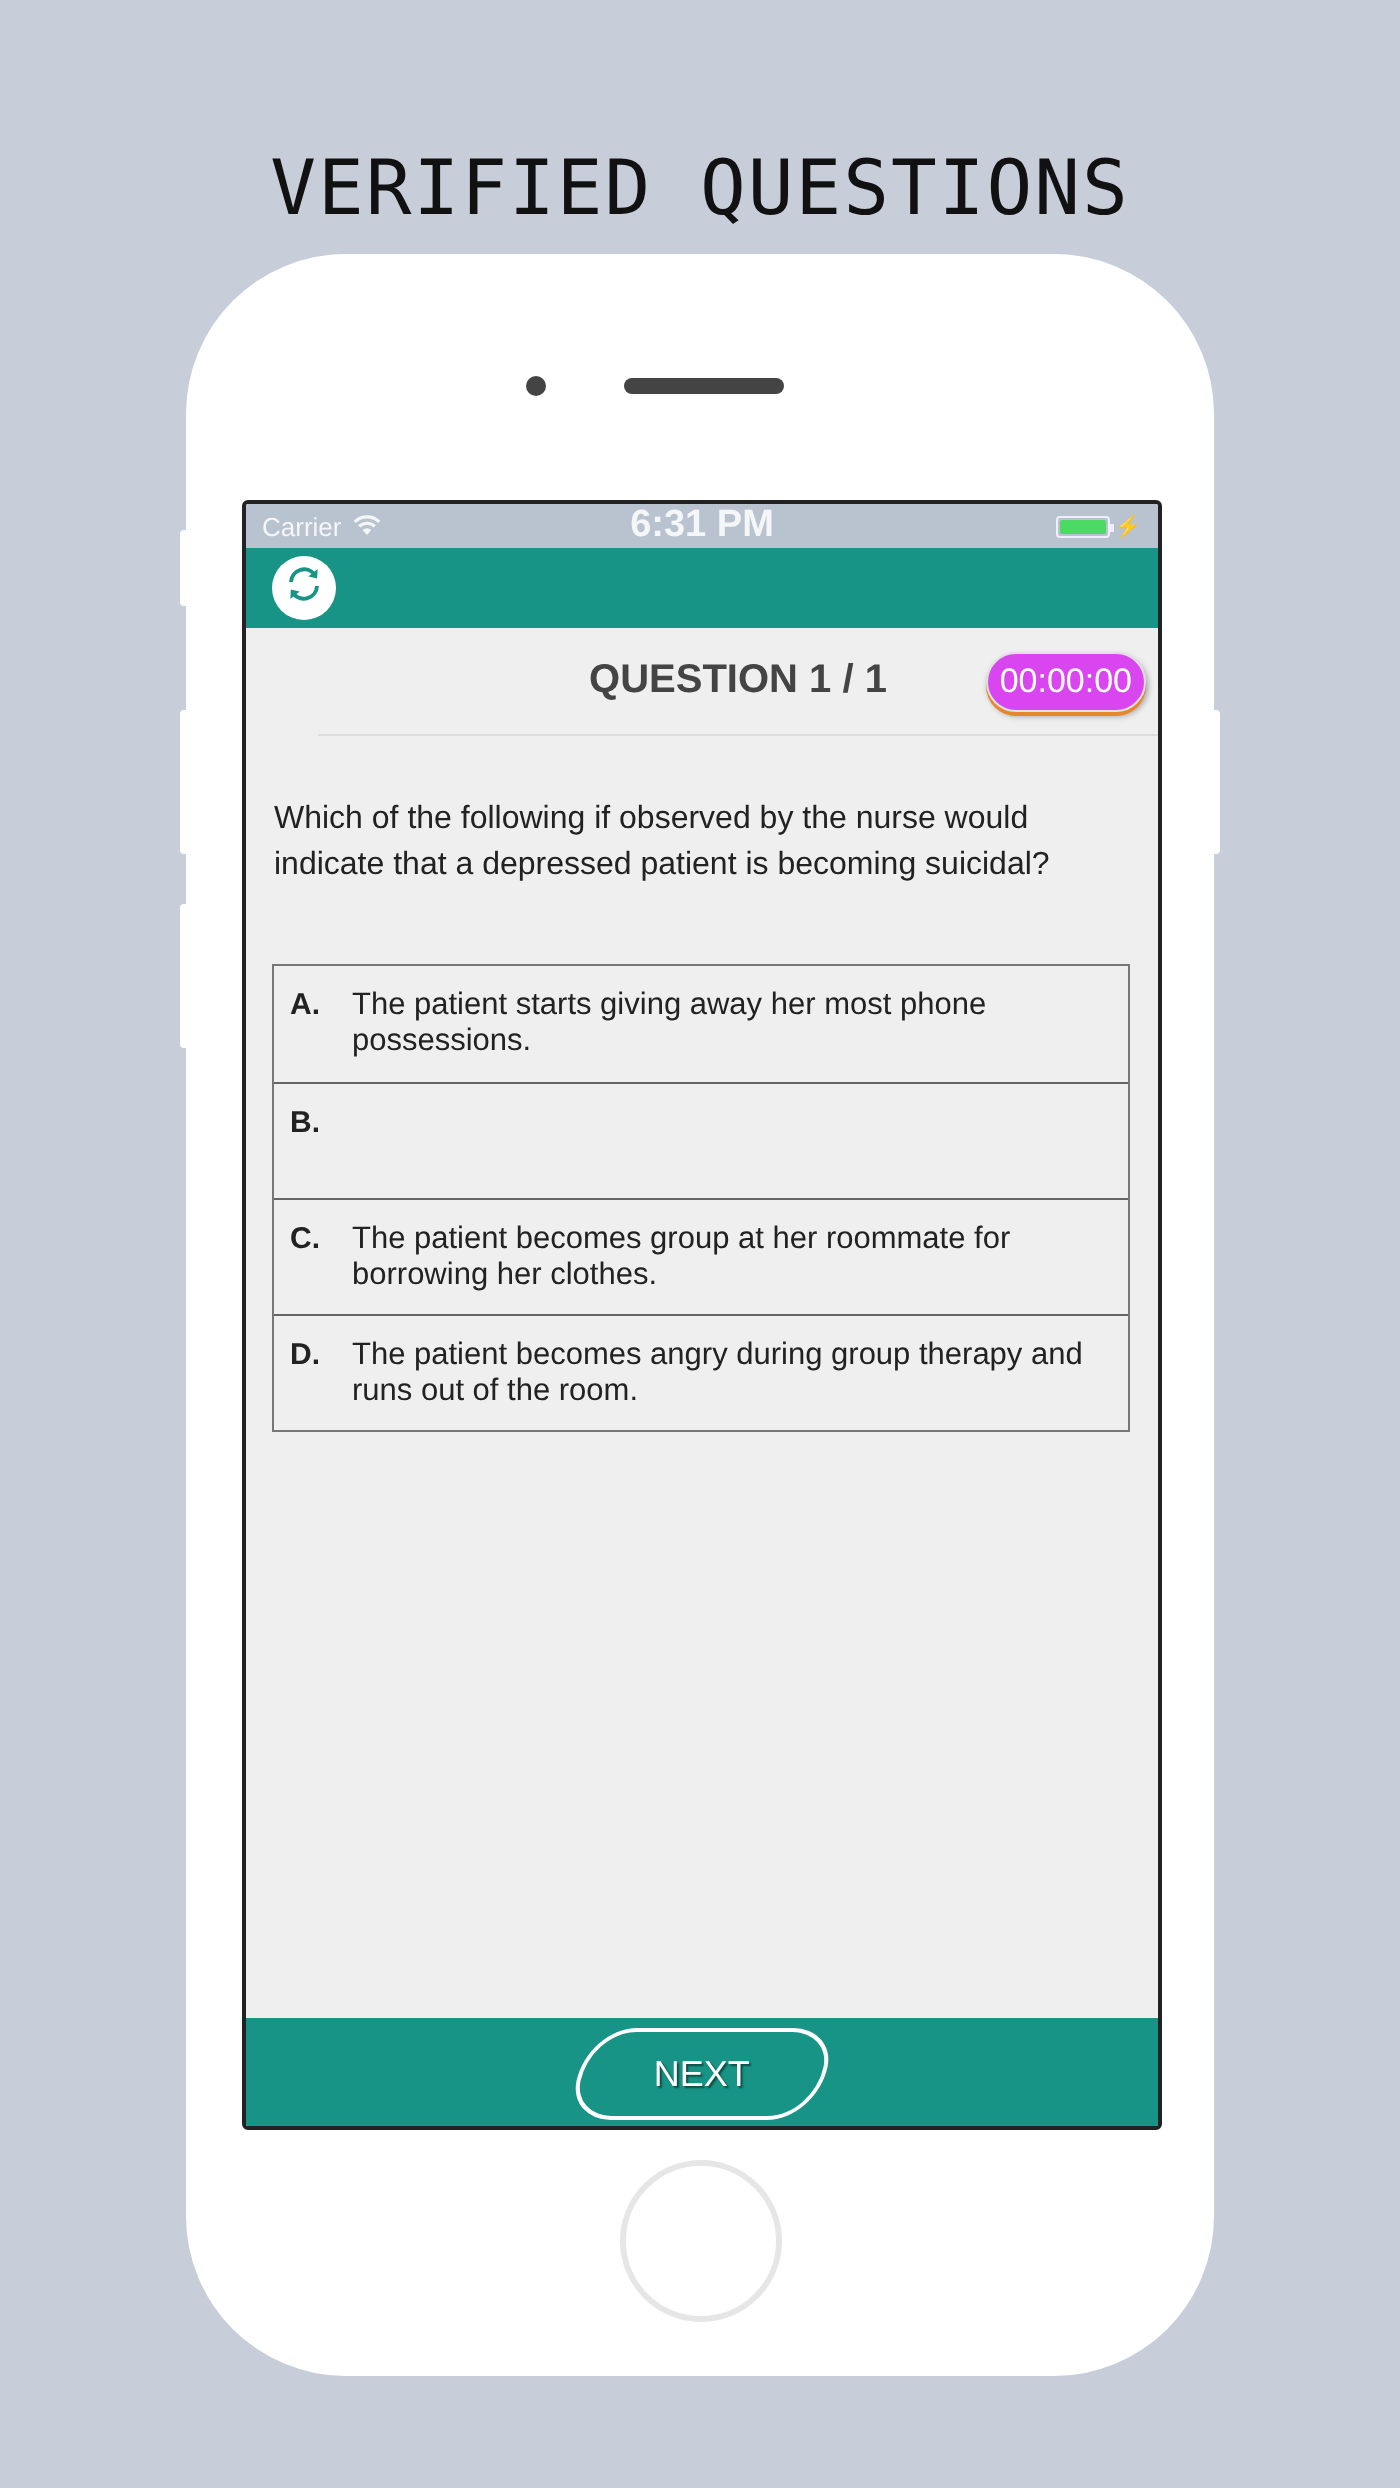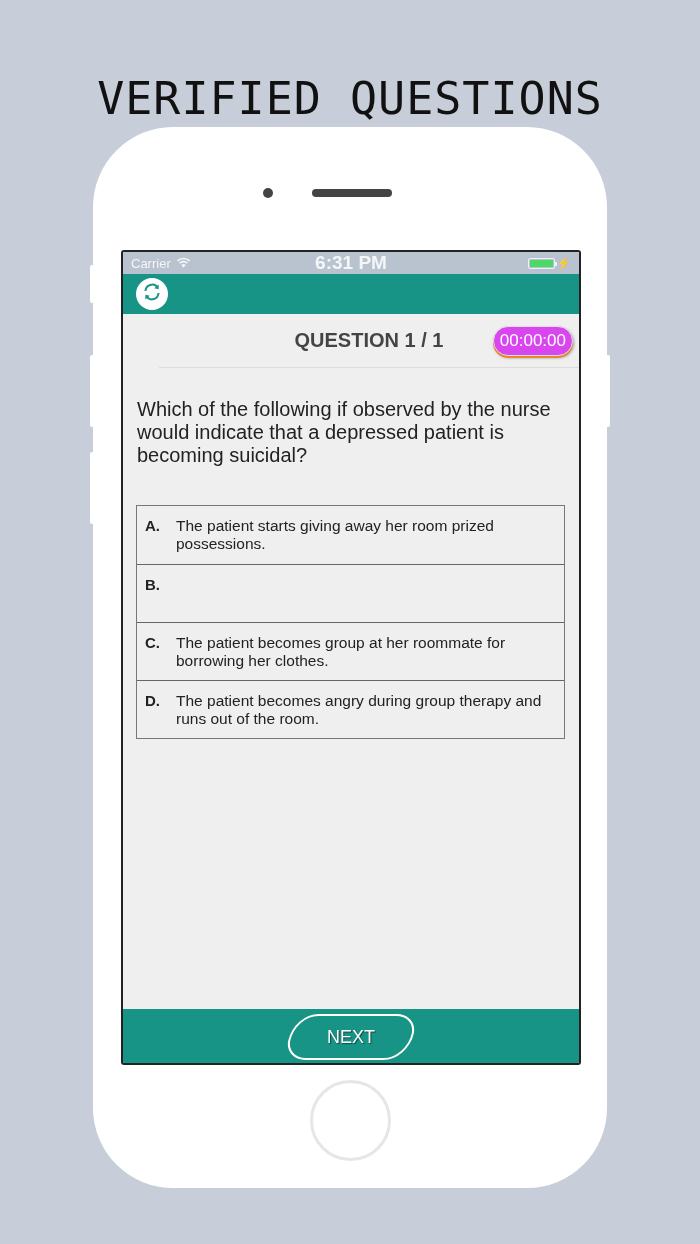--- a/index.html
+++ b/index.html
@@ -2,21 +2,21 @@
 <html><head>
 <meta charset="utf-8">
 <style>
   * { box-sizing: border-box; margin: 0; padding: 0; }
   html, body { width: 700px; height: 1244px; overflow: hidden; }
   body { background: #c7ced9; position: relative; font-family: "Liberation Sans", sans-serif; }
 
   .promo-title {
     position: absolute; top: 72px; left: 0; width: 700px; text-align: center;
     font-family: "DejaVu Sans Mono", "Liberation Mono", monospace;
-    font-size: 45px; color: #111; letter-spacing: 1px;
+    font-size: 38px; color: #111; letter-spacing: 1px;
   }
 
   .phone {
     position: absolute; left: 93px; top: 127px; width: 514px; height: 1061px;
     background: #fff; border-radius: 80px;
   }
   .side-btn { position: absolute; width: 3px; background: #fff; left: 90px; border-radius: 2px 0 0 2px; }
   .side-btn.r { left: 607px; border-radius: 0 2px 2px 0; }
 
   .camera { position: absolute; left: 263px; top: 188px; width: 10px; height: 10px; background: #444; border-radius: 50%; }
@@ -44,21 +44,21 @@
 
   .qheader { height: 54px; border-bottom: 1px solid #dcdcdc; position: relative; display: flex; align-items: center; justify-content: center; margin-left: 36px; }
   .qtitle { font-size: 20px; font-weight: bold; color: #444; }
   .timer {
     position: absolute; right: 6px; top: 12px; height: 30px; padding: 0 6px;
     background: #d946ef; color: #fff; font-size: 17px; border-radius: 15px;
     border: 1px solid #e0e0e0; box-shadow: 0 2px 0 #e8872a, 1px 2px 3px rgba(0,0,0,0.35);
     display: flex; align-items: center;
   }
 
-  .question-text { padding: 30px 14px 0 14px; font-size: 20px; line-height: 23px; color: #222; }
+  .question-text { padding: 30px 14px 0 14px; font-size: 16px; line-height: 23px; color: #222; }
 
   .answers { margin: 38px 14px 0 13px; border: 1px solid #777; }
   .answer { display: flex; padding: 11px 12px 9px 8px; border-top: 1px solid #666; cursor: pointer; min-height: 58px; }
   .answer:first-child { border-top: none; }
   .answer .letter { width: 31px; font-weight: bold; font-size: 15px; color: #222; flex-shrink: 0; }
   .answer .text { font-size: 15.5px; line-height: 18px; color: #222; }
 
   .footer { position: absolute; left: 0; right: 0; bottom: 0; height: 54px; background: #179485; display: flex; justify-content: center; align-items: center; }
   .next-btn {
     width: 124px; height: 46px; border: 2px solid #fff; border-radius: 28px 24px 28px 24px / 30px 22px 30px 22px;
@@ -118,21 +118,21 @@
   <div class="qheader">
     <div class="qtitle">QUESTION 1 / 1</div>
     <div class="timer">00:00:00</div>
   </div>
 
   <div class="question-text">Which of the following if observed by the nurse would indicate that a depressed patient is becoming suicidal?</div>
 
   <div class="answers">
     <div class="answer">
       <span class="letter">A.</span>
-      <span class="text">The patient starts giving away her room prized possessions.</span>
+      <span class="text">The patient starts giving away her most phone possessions.</span>
     </div>
     <div class="answer">
       <span class="letter">B.</span>
     </div>
     <div class="answer">
       <span class="letter">C.</span>
       <span class="text">The patient becomes group at her roommate for borrowing her clothes.</span>
     </div>
     <div class="answer">
       <span class="letter">D.</span>

